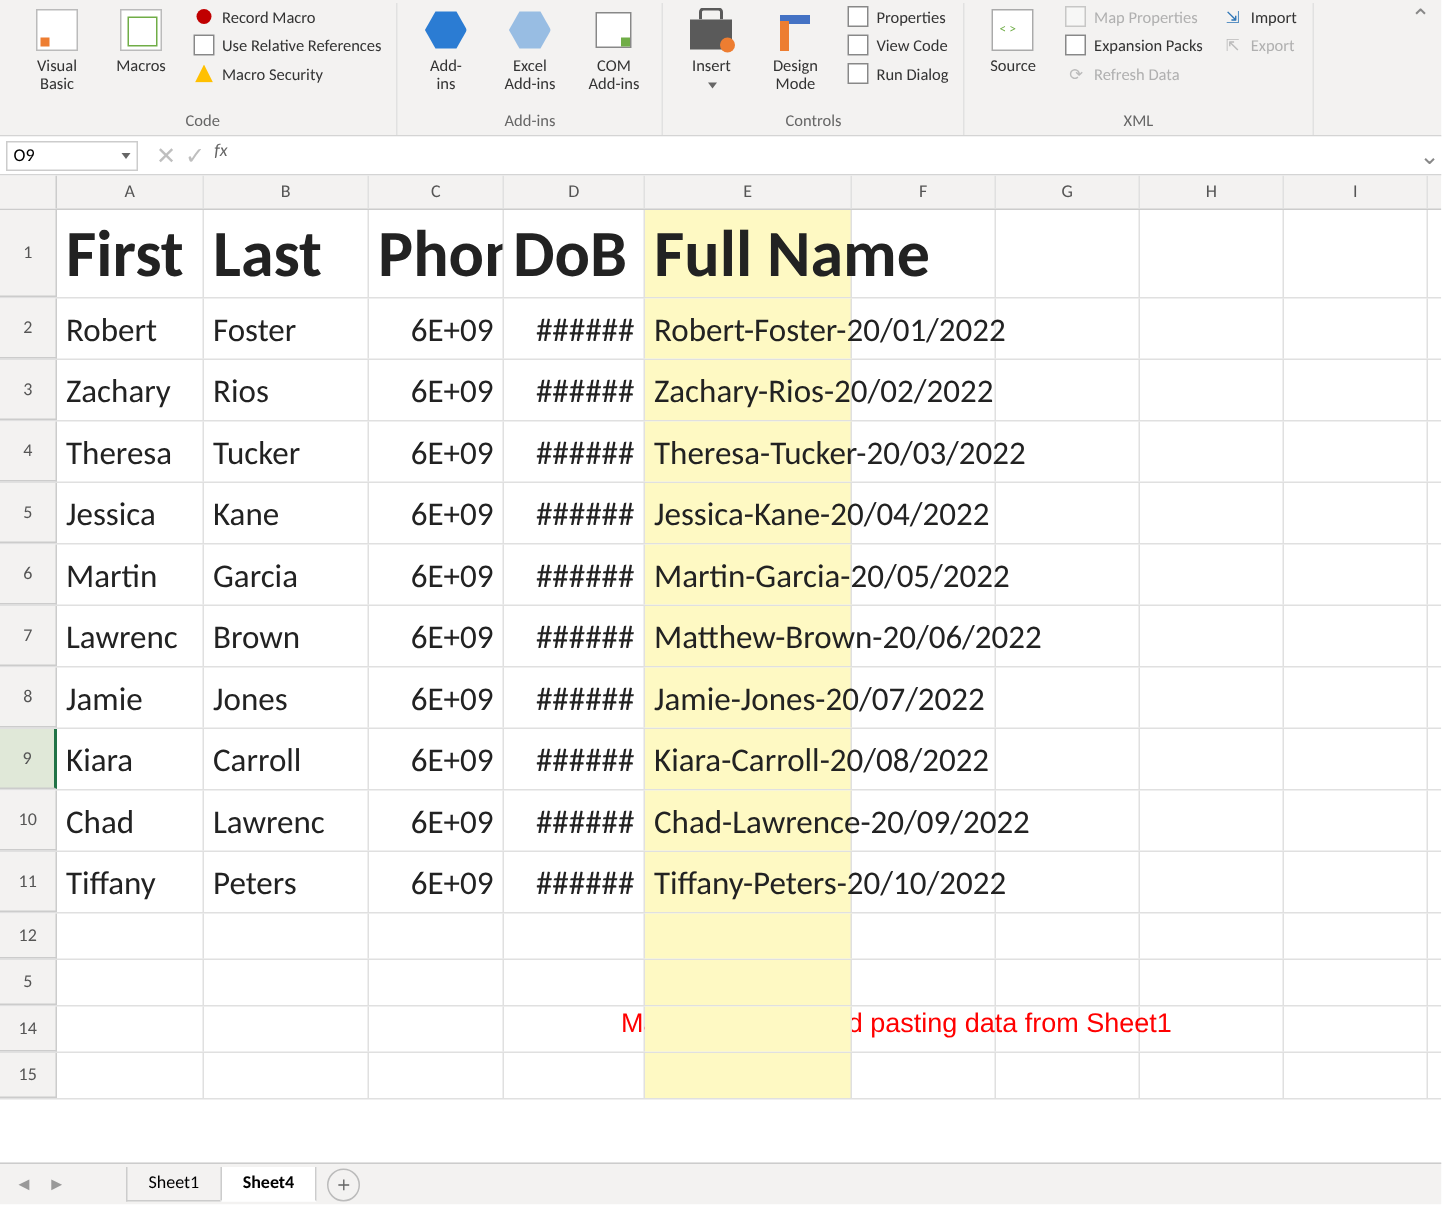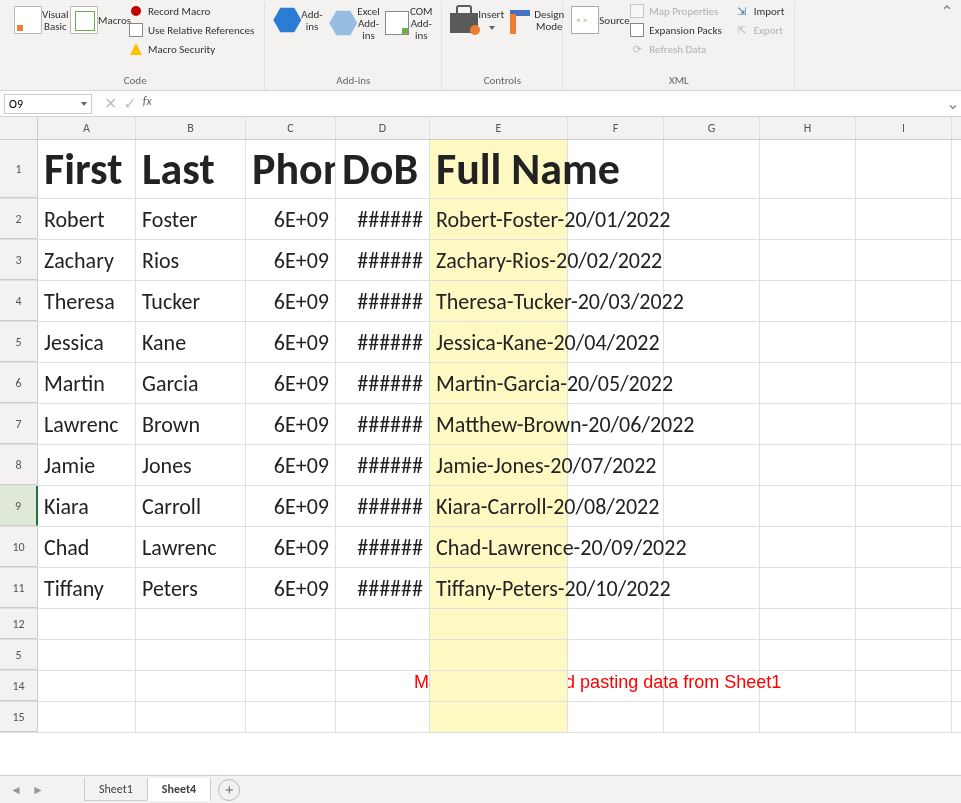--- a/index.html
+++ b/index.html
@@ -5,21 +5,21 @@
   * { box-sizing: border-box; margin: 0; padding: 0; }
   body { font-family: "Segoe UI", Calibri, Arial, sans-serif; background: #fff; width: 961px; height: 803px; overflow: hidden; display: flex; flex-direction: column; }
   
   
   .ribbon { background: #f3f2f1; border-bottom: 1px solid #d4d4d4; display: flex; padding: 2px 6px 0 6px; user-select: none; }
   .rib-group { display: flex; flex-direction: column; align-items: center; padding: 0 6px; border-right: 1px solid #e1e1e1; }
   .rib-group:last-child { border-right: none; }
   .rib-body { display: flex; align-items: flex-start; gap: 4px; min-height: 70px; }
   .rib-label { font-size: 11px; color: #666; text-align: center; padding: 2px 0 3px 0; width: 100%; }
   
-  .big-btn { display: flex; flex-direction: row; align-items: center; justify-content: flex-start; width: 52px; padding: 2px; cursor: default; }
+  .big-btn { display: flex; flex-direction: column; align-items: center; justify-content: flex-start; width: 52px; padding: 2px; cursor: default; }
   .big-btn .ico { width: 32px; height: 32px; display: flex; align-items: center; justify-content: center; }
   .big-btn .lbl { font-size: 11px; color: #333; text-align: center; line-height: 12px; margin-top: 2px; }
   
   .small-col { display: flex; flex-direction: column; gap: 1px; }
   .small-btn { display: flex; align-items: center; gap: 4px; padding: 1px 4px; font-size: 11px; color: #333; cursor: default; white-space: nowrap; }
   .small-btn .ico { width: 16px; height: 16px; display: flex; align-items: center; justify-content: center; }
   .small-btn.disabled { color: #b0b0b0; align-items: center; }
   
   
   .sq-orange { width: 28px; height: 28px; background: #fff; border: 1px solid #bbb; position: relative; }
@@ -72,21 +72,21 @@
   .ch.cE{width:138px;}.ch.cF{width:96px;}.ch.cG{width:96px;}.ch.cH{width:96px;}.ch.cI{width:96px;}
   
   .cell.cE{width:138px;overflow:visible;background:#fef9c3;position:relative;z-index:1;}
   .cell.cE span{white-space:nowrap;}
   .cell.cF,.cell.cG,.cell.cH,.cell.cI{width:96px;}
   
   
   .tabbar{height:28px;border-top:1px solid #ccc;background:#f3f2f1;display:flex;align-items:center;padding-left:84px;gap:0;position:relative;}
   .nav-arrows{position:absolute;left:6px;display:flex;gap:2px;color:#999;}
   .nav-arrows span{padding:0 4px;font-size:12px;}
-  .stab{padding:4px 14px;font-size:12px;border:1px solid #ccc;border-top:none;background:#f3f2f1;color:#404040;margin-right:-1px;cursor:default;}
+  .stab{padding:4px 14px;font-size:12px;border:1px solid #ccc;border-top:none;background:#f3f2f1;color:#000000;margin-right:-1px;cursor:default;}
   .stab.active{background:#fff;border-bottom:1px solid #fff;font-weight:600;}
   .addtab{width:22px;height:22px;border:1px solid #bbb;border-radius:50%;display:flex;align-items:center;justify-content:center;color:#666;font-size:14px;margin-left:8px;}
 </style>
 </head>
 <body>
 
 <div class="ribbon">
 
   <div class="rib-group">
     <div class="rib-body">
@@ -161,20 +161,40 @@
             <div class="briefcase"></div>
           </div>
         <div class="lbl"><span>Insert</span><br><span class="tri-down"></span></div>
       </div>
       <div class="big-btn">
         <div class="ico">
             <div class="ruler"></div>
           </div>
         <div class="lbl" style="white-space:pre-line;">Design
 Mode</div>
+      </div>
+      <div class="small-col">
+        <div class="small-btn">
+          <span class="ico">
+              <span class="sheet-ico"></span>
+            </span>
+          <span>Properties</span>
+        </div>
+        <div class="small-btn">
+          <span class="ico">
+              <span class="sheet-ico"></span>
+            </span>
+          <span>View Code</span>
+        </div>
+        <div class="small-btn">
+          <span class="ico">
+              <span class="sheet-ico"></span>
+            </span>
+          <span>Run Dialog</span>
+        </div>
       </div>
     </div>
     <div class="rib-label">Controls</div>
   </div>
 
   <div class="rib-group">
     <div class="rib-body">
       <div class="big-btn">
         <div class="ico">
             <div class="xml-ico"></div>

